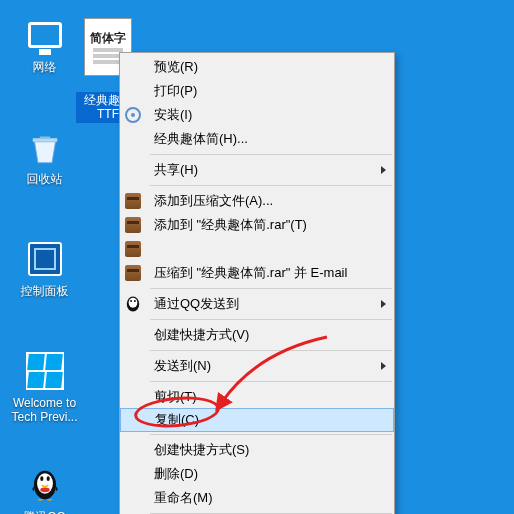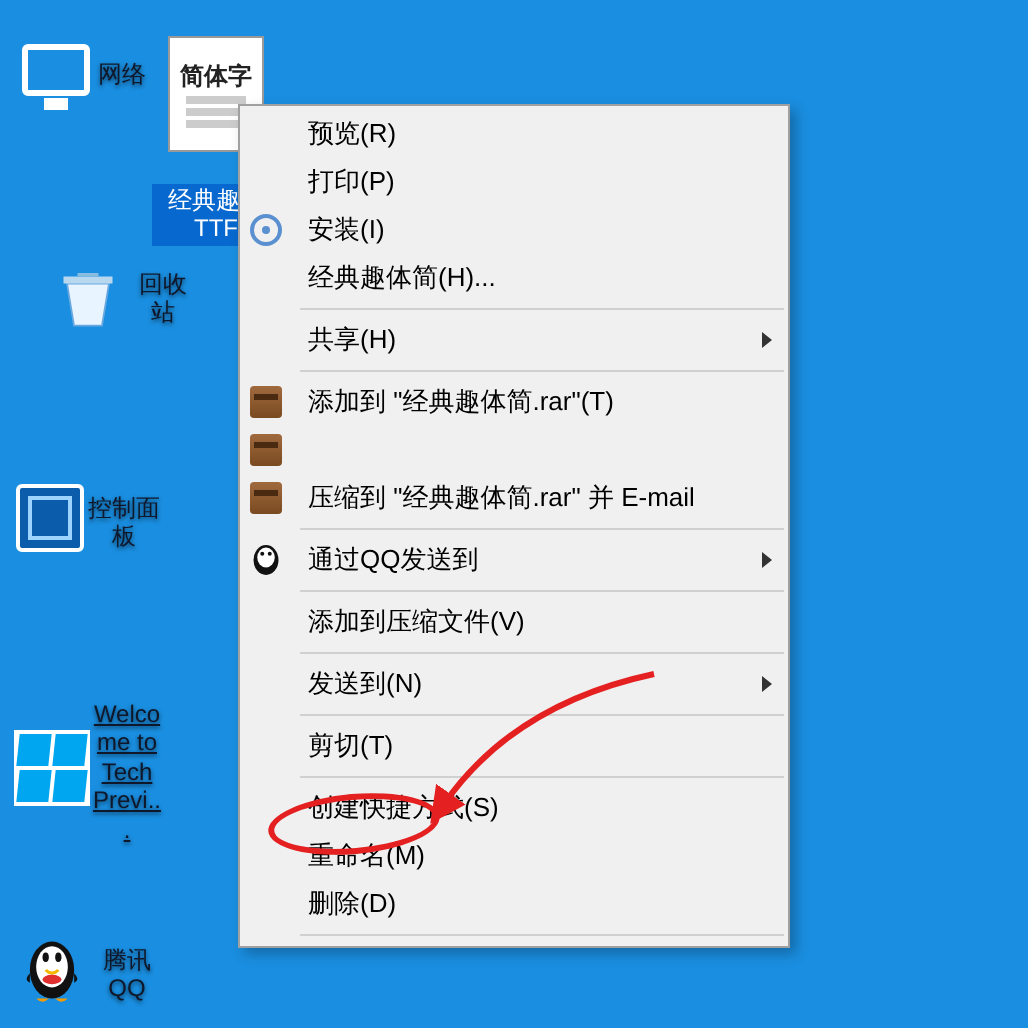--- a/index.html
+++ b/index.html
@@ -1,20 +1,20 @@
 <!DOCTYPE html>
 <html><head>
 <meta charset="utf-8">
 <style>
 * { margin: 0; padding: 0; box-sizing: border-box; font-family: "Microsoft YaHei", "SimSun", sans-serif; }
 html, body { width: 514px; height: 514px; overflow: hidden; }
 body { background: #1a8ee0; position: relative; }
 
 
-.desktop-icon { position: absolute; width: 75px; display: flex; align-items: center; text-align: center; color: #0f172a; font-size: 12px; }
+.desktop-icon { position: absolute; width: 75px; display: flex; flex-direction: column; align-items: center; text-align: center; color: #ffffff; font-size: 12px; }
 .desktop-icon .icon-img { width: 42px; height: 42px; margin-bottom: 4px; display: flex; align-items: center; justify-content: center; }
 .desktop-icon .label { text-shadow: 0 1px 2px rgba(0,0,0,0.6); line-height: 1.2; word-break: break-word; }
 
 
 .monitor-icon { width: 34px; height: 26px; border: 3px solid #fff; border-radius: 3px; position: relative; }
 .monitor-icon::after { content: ""; position: absolute; bottom: -10px; left: 50%; transform: translateX(-50%); width: 12px; height: 6px; background: #fff; }
 .recycle-icon svg { width: 42px; height: 42px; }
 .panel-icon { width: 34px; height: 34px; background: #0b5cab; border: 2px solid #fff; border-radius: 3px; position: relative; }
 .panel-icon::after { content: ""; position: absolute; top: 4px; left: 4px; right: 4px; bottom: 4px; border: 2px solid #9cd3ff; }
 .win-icon { width: 38px; height: 38px; }
@@ -55,39 +55,39 @@
 </head>
 <body>
 
 <div class="desktop-icon" style="top:14px; left:7px;">
   <div class="icon-img">
       <div class="monitor-icon"></div>
     </div>
   <div class="label">网络</div>
 </div>
 
-<div class="desktop-icon" style="top:126px; left:23px;">
+<div class="desktop-icon" style="top:126px; left:7px;">
   <div class="icon-img recycle-icon">
     <svg viewBox="0 0 48 48">
         <path d="M12 18 L36 18 L32 42 L16 42 Z" fill="#e8f4ff" stroke="#6aa8e0" stroke-width="1"></path>
         <path d="M10 14 L38 14 L38 18 L10 18 Z" fill="#b8d8f0"></path>
         <path d="M18 12 L30 12 L30 14 L18 14 Z" fill="#8abce0"></path>
       </svg>
   </div>
   <div class="label">回收站</div>
 </div>
 
 <div class="desktop-icon" style="top:238px; left:7px;">
   <div class="icon-img">
       <div class="panel-icon"></div>
     </div>
   <div class="label">控制面板</div>
 </div>
 
-<div class="desktop-icon" style="top:350px; left:7px;text-decoration:underline;">
+<div class="desktop-icon" style="top:350px; left:7px;">
   <div class="icon-img win-icon">
     <div class="win-flag">
         <div class="win-q">
           <span></span>
           <span></span>
           <span></span>
           <span></span>
         </div>
       </div>
   </div>
@@ -141,20 +141,26 @@
       <li class="sep"></li>
       <li>
         <span>共享(H)</span>
         <span class="arrow"></span>
       </li>
       <li class="sep"></li>
       <li>
         <span class="ico">
           <div class="mini-rar"></div>
         </span>
+        <span>添加到压缩文件(A)...</span>
+      </li>
+      <li>
+        <span class="ico">
+          <div class="mini-rar"></div>
+        </span>
         <span>添加到 "经典趣体简.rar"(T)</span>
       </li>
       <li>
         <span class="ico">
           <div class="mini-rar"></div>
         </span>
       </li>
       <li>
         <span class="ico">
           <div class="mini-rar"></div>
@@ -169,40 +175,43 @@
             <ellipse cx="8" cy="7" rx="3.5" ry="4" fill="#fff"></ellipse>
             <circle cx="6.5" cy="5.5" r="0.8" fill="#111"></circle>
             <circle cx="9.5" cy="5.5" r="0.8" fill="#111"></circle>
           </svg>
         </span>
         <span>通过QQ发送到</span>
         <span class="arrow"></span>
       </li>
       <li class="sep"></li>
       <li>
-        <span>添加到压缩文件(V)</span>
+        <span>创建快捷方式(V)</span>
       </li>
       <li class="sep"></li>
       <li>
         <span>发送到(N)</span>
         <span class="arrow"></span>
       </li>
       <li class="sep"></li>
       <li>
         <span>剪切(T)</span>
       </li>
+      <li class="hover">
+        <span>复制(C)</span>
+      </li>
       <li class="sep"></li>
       <li>
         <span>创建快捷方式(S)</span>
       </li>
       <li>
+        <span>删除(D)</span>
+      </li>
+      <li>
         <span>重命名(M)</span>
-      </li>
-      <li>
-        <span>删除(D)</span>
       </li>
       <li class="sep"></li>
     </ul>
 </div>
 
 <div class="ring"></div>
 <div class="arrowline">
   <svg viewBox="0 0 120 80">
     <defs>
         <marker id="ah" markerWidth="10" markerHeight="10" refX="2" refY="3" orient="auto">

